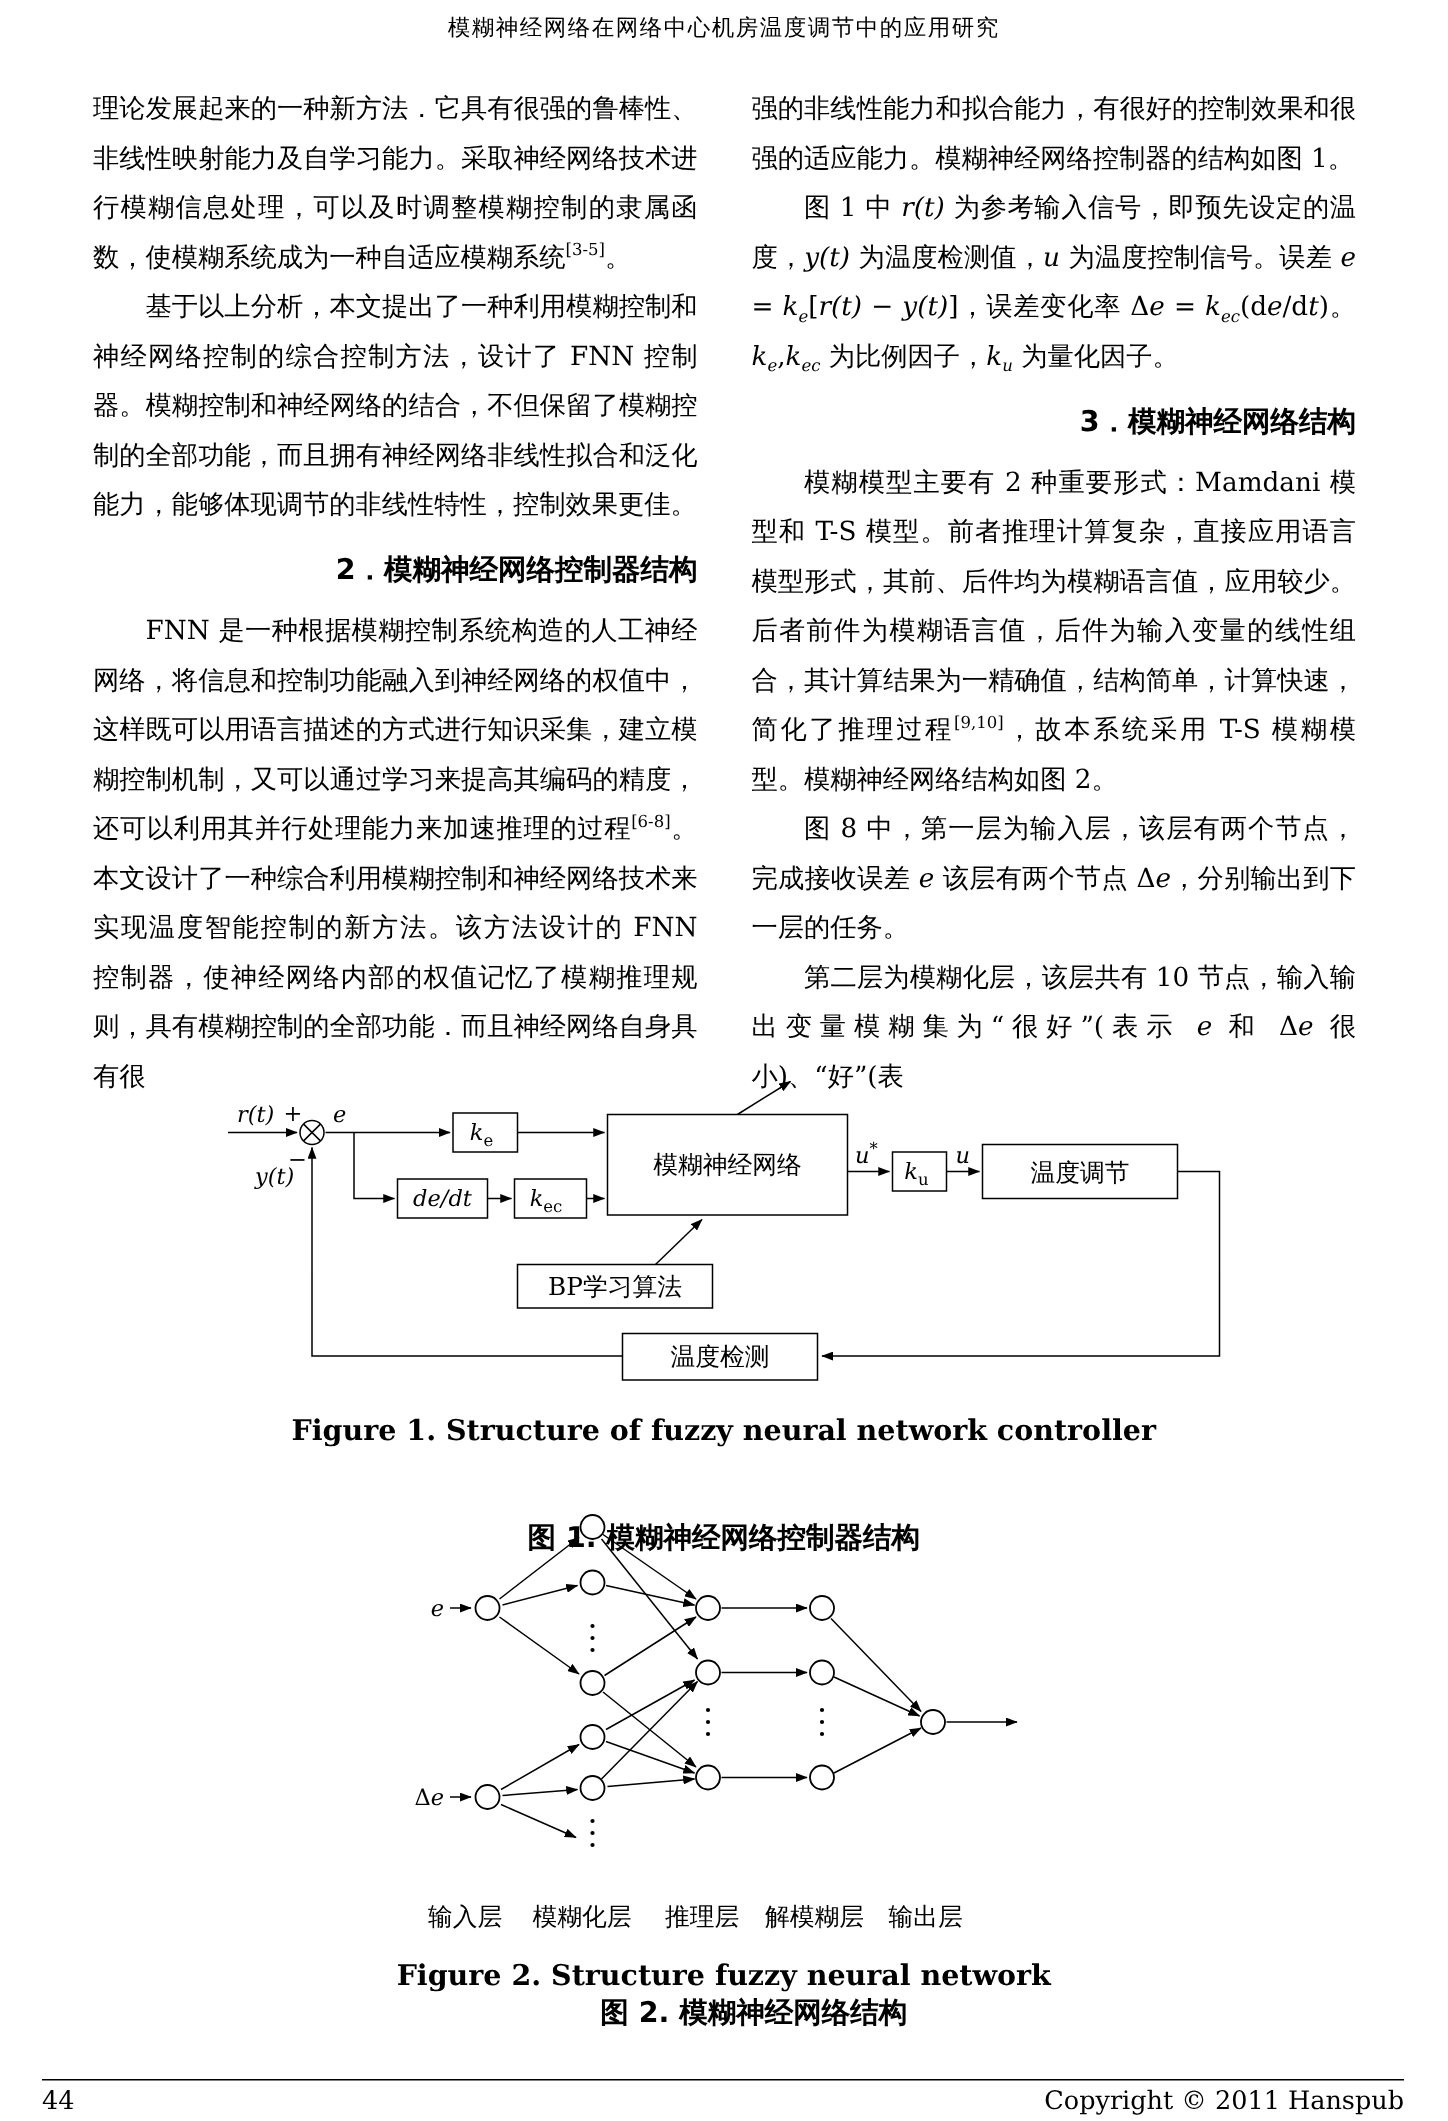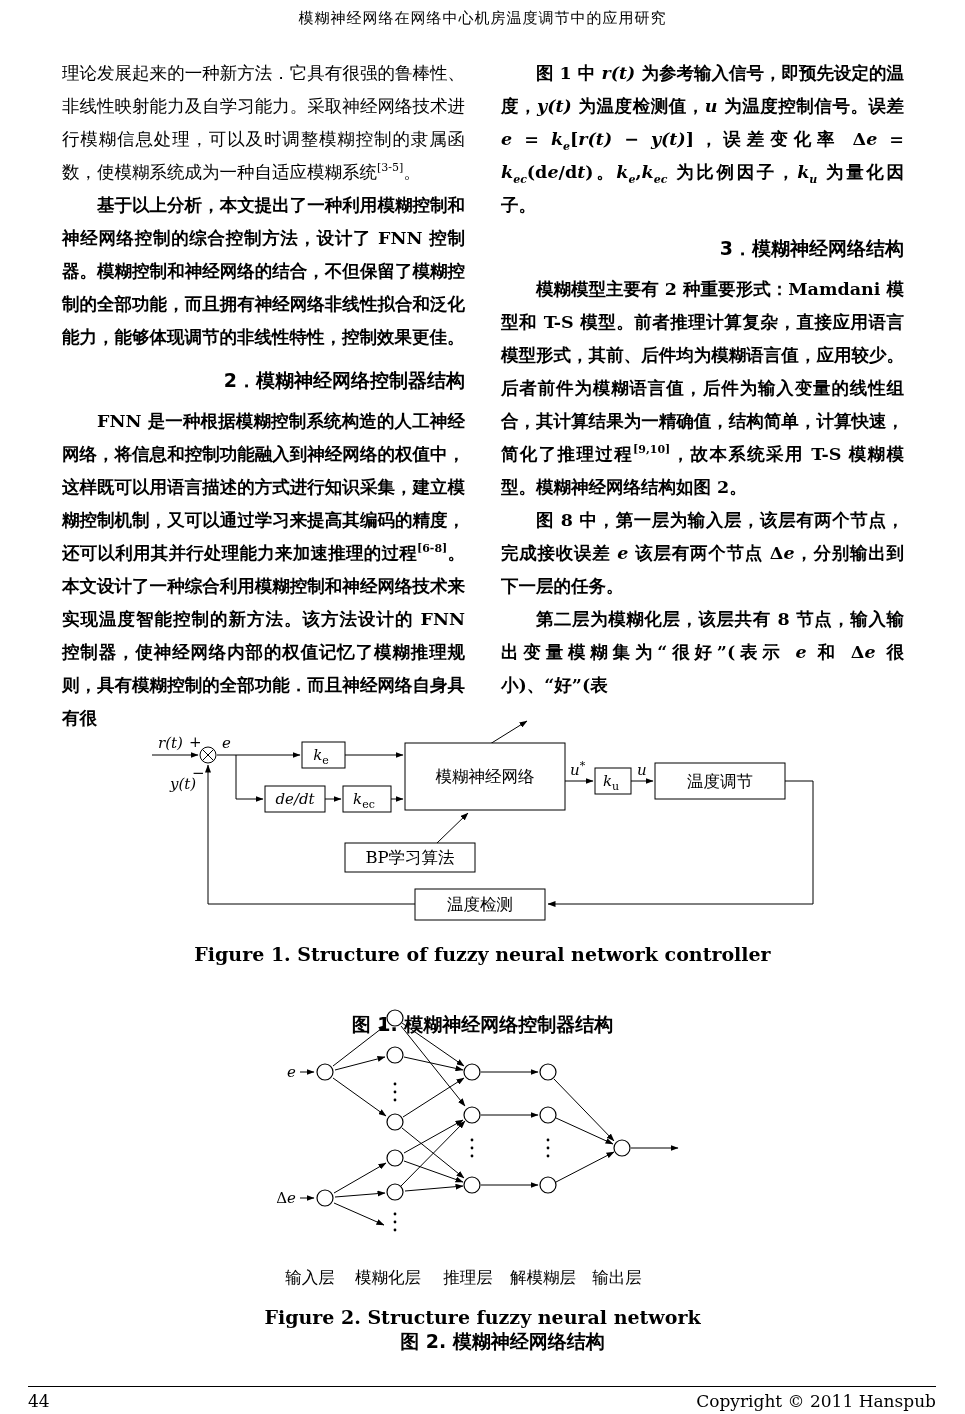--- a/index.html
+++ b/index.html
@@ -15,21 +15,21 @@
     text-align: center; font-size: 15px; letter-spacing: 1px;
   }
   .col {
     position: absolute; width: 403px;
     font-size: 17.5px; line-height: 33px;
     text-align: justify;
   }
   .col-left  { left: 62px;  top: 57px; }
   .col-right { left: 501px; top: 57px; }
   .col p { margin: 0; }
-  .col p.indent { text-indent: 2em; font-weight: bold; }
+  .col p.indent { text-indent: 2em; }
   .col sup { font-size: 11px; line-height: 0; }
   .col sub { font-size: 11px; line-height: 0; font-style: italic; }
   .col .mi { font-style: italic; }
   .section-heading {
     font-family: "DejaVu Sans", "Liberation Sans", sans-serif;
     font-weight: bold; font-size: 19px; line-height: 28px;
     margin: 12px 0 11px 0; text-align: right;
   }
   .fig { position: absolute; left: 0; }
   #fig1 { top: 718px; }
@@ -63,25 +63,26 @@
 <div class="running-head">模糊神经网络在网络中心机房温度调节中的应用研究</div>
 
 <div class="col col-left">
   <p class="body-text"><span>理论发展起来的一种新方法．它具有很强的鲁棒性、非线性映射能力及自学习能力。采取神经网络技术进行模糊信息处理，可以及时调整模糊控制的隶属函数，使模糊系统成为一种自适应模糊系统</span><sup>[3-5]</sup><span>。</span></p>
   <p class="body-text indent"><span>基于以上分析，本文提出了一种利用模糊控制和神经网络控制的综合控制方法，设计了 FNN 控制器。模糊控制和神经网络的结合，不但保留了模糊控制的全部功能，而且拥有神经网络非线性拟合和泛化能力，能够体现调节的非线性特性，控制效果更佳。</span></p>
   <h2 class="section-heading">2．模糊神经网络控制器结构</h2>
   <p class="body-text indent"><span>FNN 是一种根据模糊控制系统构造的人工神经网络，将信息和控制功能融入到神经网络的权值中，这样既可以用语言描述的方式进行知识采集，建立模糊控制机制，又可以通过学习来提高其编码的精度，还可以利用其并行处理能力来加速推理的过程</span><sup>[6-8]</sup><span>。本文设计了一种综合利用模糊控制和神经网络技术来实现温度智能控制的新方法。该方法设计的 FNN 控制器，使神经网络内部的权值记忆了模糊推理规则，具有模糊控制的全部功能．而且神经网络自身具有很</span></p>
 </div>
 
 <div class="col col-right">
+  <p class="body-text"><span>强的非线性能力和拟合能力，有很好的控制效果和很强的适应能力。模糊神经网络控制器的结构如图 1。</span></p>
   <p class="body-text indent"><span>图 1 中 </span><i class="mi">r(t)</i><span> 为参考输入信号，即预先设定的温度，</span><i class="mi">y(t)</i><span> 为温度检测值，</span><i class="mi">u</i><span> 为温度控制信号。误差 </span><i class="mi">e</i><span> = </span><i class="mi">k</i><sub>e</sub><span>[</span><i class="mi">r(t)</i><span> − </span><i class="mi">y(t)</i><span>]，误差变化率 Δ</span><i class="mi">e</i><span> = </span><i class="mi">k</i><sub>ec</sub><span>(d</span><i class="mi">e</i><span>/d</span><i class="mi">t</i><span>)。</span><i class="mi">k</i><sub>e</sub><span>,</span><i class="mi">k</i><sub>ec</sub><span> 为比例因子，</span><i class="mi">k</i><sub>u</sub><span> 为量化因子。</span></p>
   <h2 class="section-heading">3．模糊神经网络结构</h2>
   <p class="body-text indent"><span>模糊模型主要有 2 种重要形式：Mamdani 模型和 T-S 模型。前者推理计算复杂，直接应用语言模型形式，其前、后件均为模糊语言值，应用较少。后者前件为模糊语言值，后件为输入变量的线性组合，其计算结果为一精确值，结构简单，计算快速，简化了推理过程</span><sup>[9,10]</sup><span>，故本系统采用 T-S 模糊模型。模糊神经网络结构如图 2。</span></p>
   <p class="body-text indent"><span>图 8 中，第一层为输入层，该层有两个节点，完成接收误差 </span><i class="mi">e</i><span> 该层有两个节点 Δ</span><i class="mi">e</i><span>，分别输出到下一层的任务。</span></p>
-  <p class="body-text indent"><span>第二层为模糊化层，该层共有 8 节点，输入输出变量模糊集为“很好”(表示 </span><i class="mi">e</i><span> 和 Δ</span><i class="mi">e</i><span> 很小)、“好”(表</span></p>
+  <p class="body-text indent"><span>第二层为模糊化层，该层共有 10 节点，输入输出变量模糊集为“很好”(表示 </span><i class="mi">e</i><span> 和 Δ</span><i class="mi">e</i><span> 很小)、“好”(表</span></p>
 </div>
 
 <svg id="fig1" class="fig" width="965" height="218" viewBox="0 0 965 218">
   <defs>
     <marker id="arr1" markerWidth="8" markerHeight="6" refX="7.5" refY="3" orient="auto">
       <path d="M0,0 L8,3 L0,6 Z" fill="#000"></path>
     </marker>
   </defs>
 
   <g>

